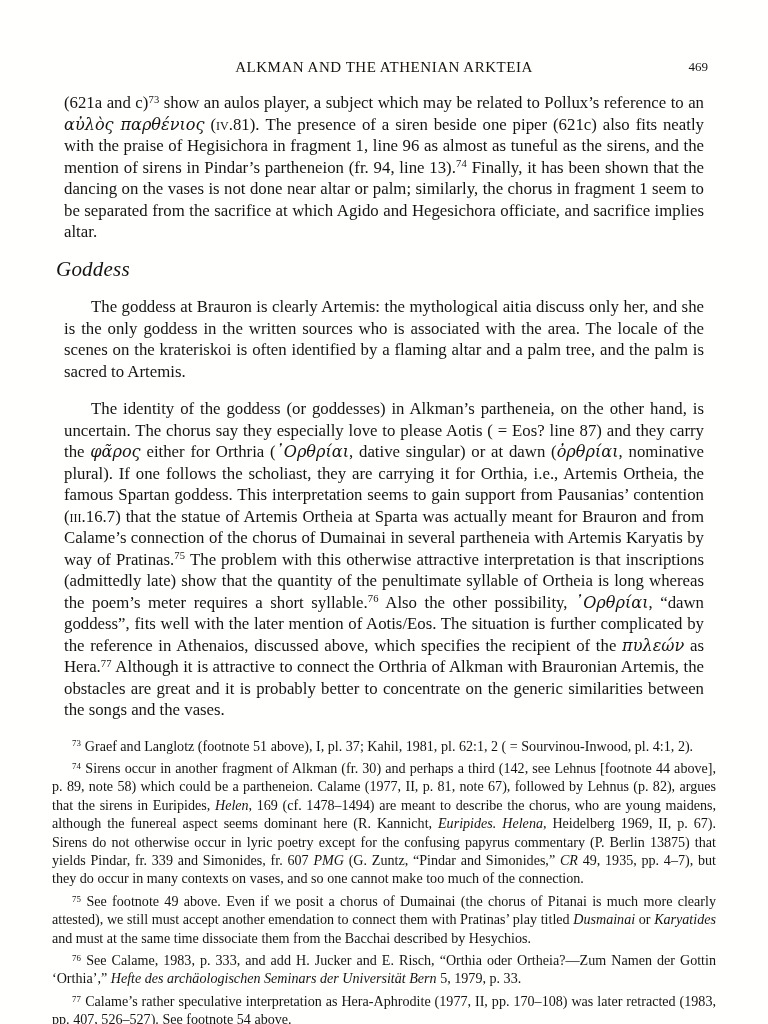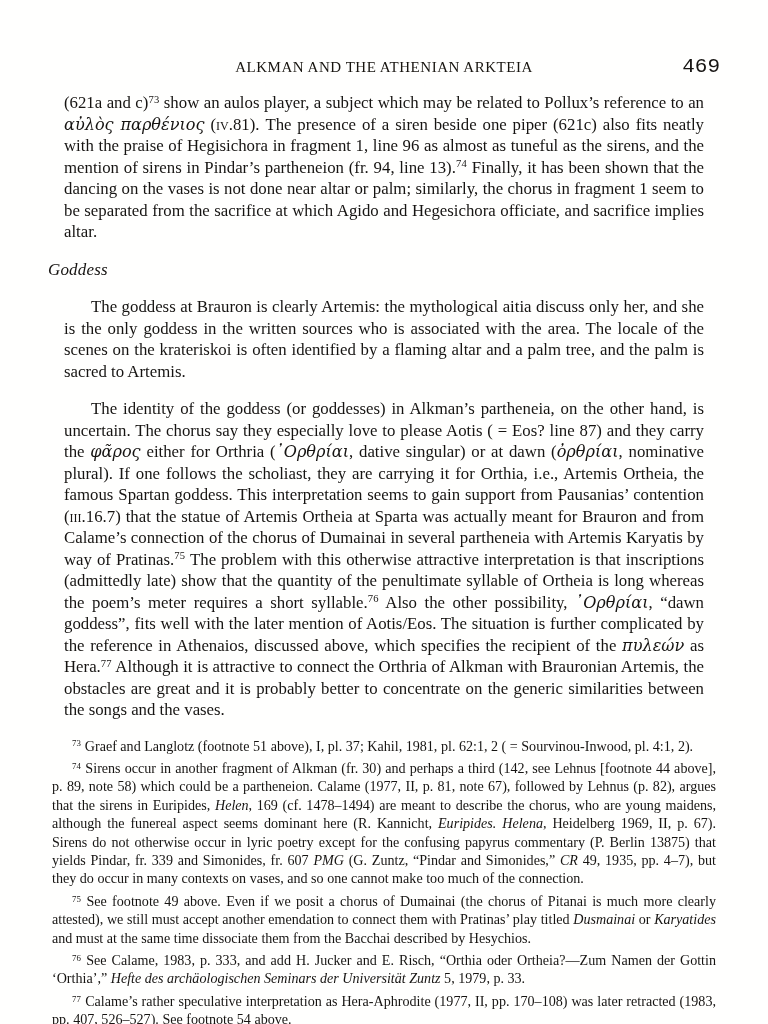--- a/index.html
+++ b/index.html
@@ -24,40 +24,39 @@
   }
   .running-title {
     text-align: center;
     font-size: 15px;
     line-height: 18px;
     letter-spacing: 0.035em;
     color: #17140f;
   }
   .page-number {
     position: absolute;
-    right: 0; top: 0;
-    font-size: 21px;
+    right: 12px; top: 0;
+    font-size: 13px;
     line-height: 18px;
-    font-family: Liberation Mono, monospace;
   }
   .body-text {
     font-size: 16.8px;
     line-height: 21.5px;
     text-align: justify;
   }
   .body-para {
     margin: 16px;
     text-indent: 27px;
   }
   .body-para.no-indent { text-indent: 0; }
   .section-heading {
-    font-size: 17px;
+    font-size: 21px;
     font-weight: normal;
     font-style: italic;
-    margin: 14px 0 7px 0;
+    margin: 14px 0 7px 8px;
     line-height: 21.5px;
     letter-spacing: 0.01em;
   }
   .footnotes {
     margin-top: 11px;
     font-size: 14.1px;
     line-height: 18.4px;
     text-align: justify;
   }
   .footnote {
@@ -93,17 +92,17 @@
 
     <p class="body-para"><span>The goddess at Brauron is clearly Artemis: the mythological aitia discuss only her, and she is the only goddess in the written sources who is associated with the area. The locale of the scenes on the krateriskoi is often identified by a flaming altar and a palm tree, and the palm is sacred to Artemis.</span></p>
 
     <p class="body-para"><span>The identity of the goddess (or goddesses) in Alkman’s partheneia, on the other hand, is uncertain. The chorus say they especially love to please Aotis ( = Eos? line 87) and they carry the </span><span class="seg-g">φᾶρος</span><span> either for Orthria (</span><span class="seg-g">᾿Ορθρίαι</span><span>, dative singular) or at dawn (</span><span class="seg-g">ὀρθρίαι</span><span>, nominative plural). If one follows the scholiast, they are carrying it for Orthia, i.e., Artemis Ortheia, the famous Spartan goddess. This interpretation seems to gain support from Pausanias’ contention (</span><span class="seg-c">iii</span><span>.16.7) that the statue of Artemis Ortheia at Sparta was actually meant for Brauron and from Calame’s connection of the chorus of Dumainai in several partheneia with Artemis Karyatis by way of Pratinas.</span><span class="seg-u">75</span><span> The problem with this otherwise attractive interpretation is that inscriptions (admittedly late) show that the quantity of the penultimate syllable of Ortheia is long whereas the poem’s meter requires a short syllable.</span><span class="seg-u">76</span><span> Also the other possibility, </span><span class="seg-g">᾿Ορθρίαι</span><span>, “dawn goddess”, fits well with the later mention of Aotis/Eos. The situation is further complicated by the reference in Athenaios, discussed above, which specifies the recipient of the </span><span class="seg-g">πυλεών</span><span> as Hera.</span><span class="seg-u">77</span><span> Although it is attractive to connect the Orthria of Alkman with Brauronian Artemis, the obstacles are great and it is probably better to concentrate on the generic similarities between the songs and the vases.</span></p>
   </main>
 
   <footer class="footnotes">
     <p class="footnote"><span class="seg-u">73</span><span> Graef and Langlotz (footnote 51 above), I, pl. 37; Kahil, 1981, pl. 62:1, 2 ( = Sourvinou-Inwood, pl. 4:1, 2).</span></p>
     <p class="footnote"><span class="seg-u">74</span><span> Sirens occur in another fragment of Alkman (fr. 30) and perhaps a third (142, see Lehnus [footnote 44 above], p. 89, note 58) which could be a partheneion. Calame (1977, II, p. 81, note 67), followed by Lehnus (p. 82), argues that the sirens in Euripides, </span><span class="seg-i">Helen</span><span>, 169 (cf. 1478–1494) are meant to describe the chorus, who are young maidens, although the funereal aspect seems dominant here (R. Kannicht, </span><span class="seg-i">Euripides. Helena</span><span>, Heidelberg 1969, II, p. 67). Sirens do not otherwise occur in lyric poetry except for the confusing papyrus commentary (P. Berlin 13875) that yields Pindar, fr. 339 and Simonides, fr. 607 </span><span class="seg-i">PMG</span><span> (G. Zuntz, “Pindar and Simonides,” </span><span class="seg-i">CR</span><span> 49, 1935, pp. 4–7), but they do occur in many contexts on vases, and so one cannot make too much of the connection.</span></p>
     <p class="footnote"><span class="seg-u">75</span><span> See footnote 49 above. Even if we posit a chorus of Dumainai (the chorus of Pitanai is much more clearly attested), we still must accept another emendation to connect them with Pratinas’ play titled </span><span class="seg-i">Dusmainai</span><span> or </span><span class="seg-i">Karyatides</span><span> and must at the same time dissociate them from the Bacchai described by Hesychios.</span></p>
-    <p class="footnote"><span class="seg-u">76</span><span> See Calame, 1983, p. 333, and add H. Jucker and E. Risch, “Orthia oder Ortheia?—Zum Namen der Gottin ‘Orthia’,” </span><span class="seg-i">Hefte des archäologischen Seminars der Universität Zuntz</span><span> 5, 1979, p. 33.</span></p>
+    <p class="footnote"><span class="seg-u">76</span><span> See Calame, 1983, p. 333, and add H. Jucker and E. Risch, “Orthia oder Ortheia?—Zum Namen der Gottin ‘Orthia’,” </span><span class="seg-i">Hefte des archäologischen Seminars der Universität Bern</span><span> 5, 1979, p. 33.</span></p>
     <p class="footnote"><span class="seg-u">77</span><span> Calame’s rather speculative interpretation as Hera-Aphrodite (1977, II, pp. 170–108) was later retracted (1983, pp. 407, 526–527). See footnote 54 above.</span></p>
   </footer>
 
 </div>
 
 </body></html>

